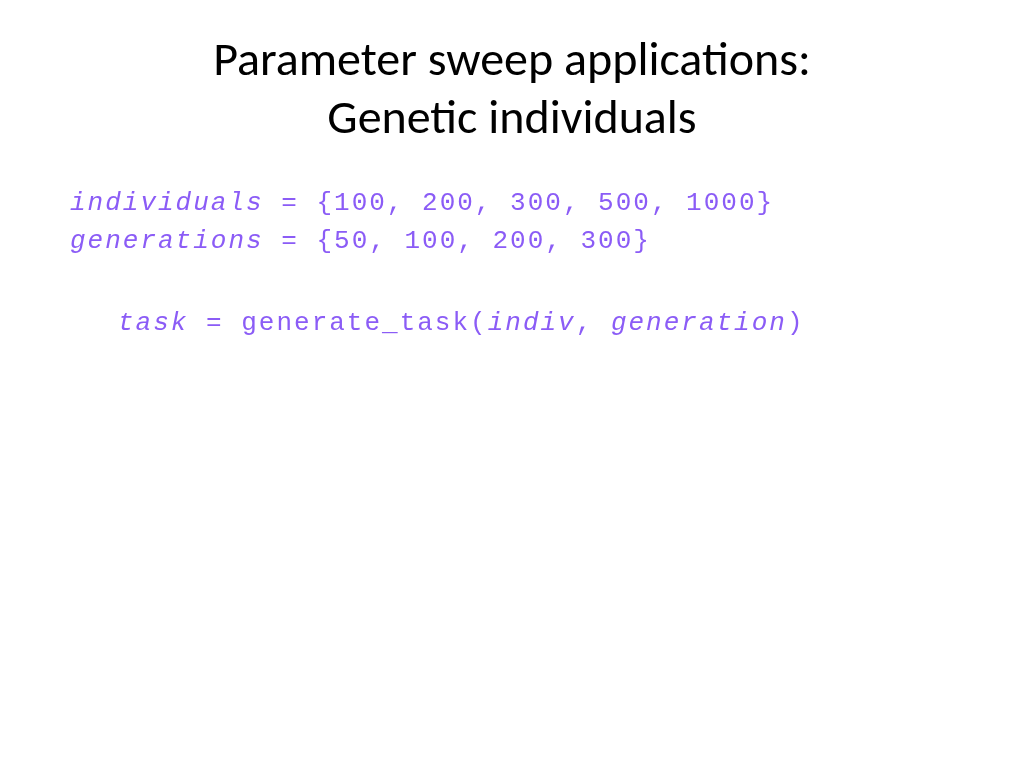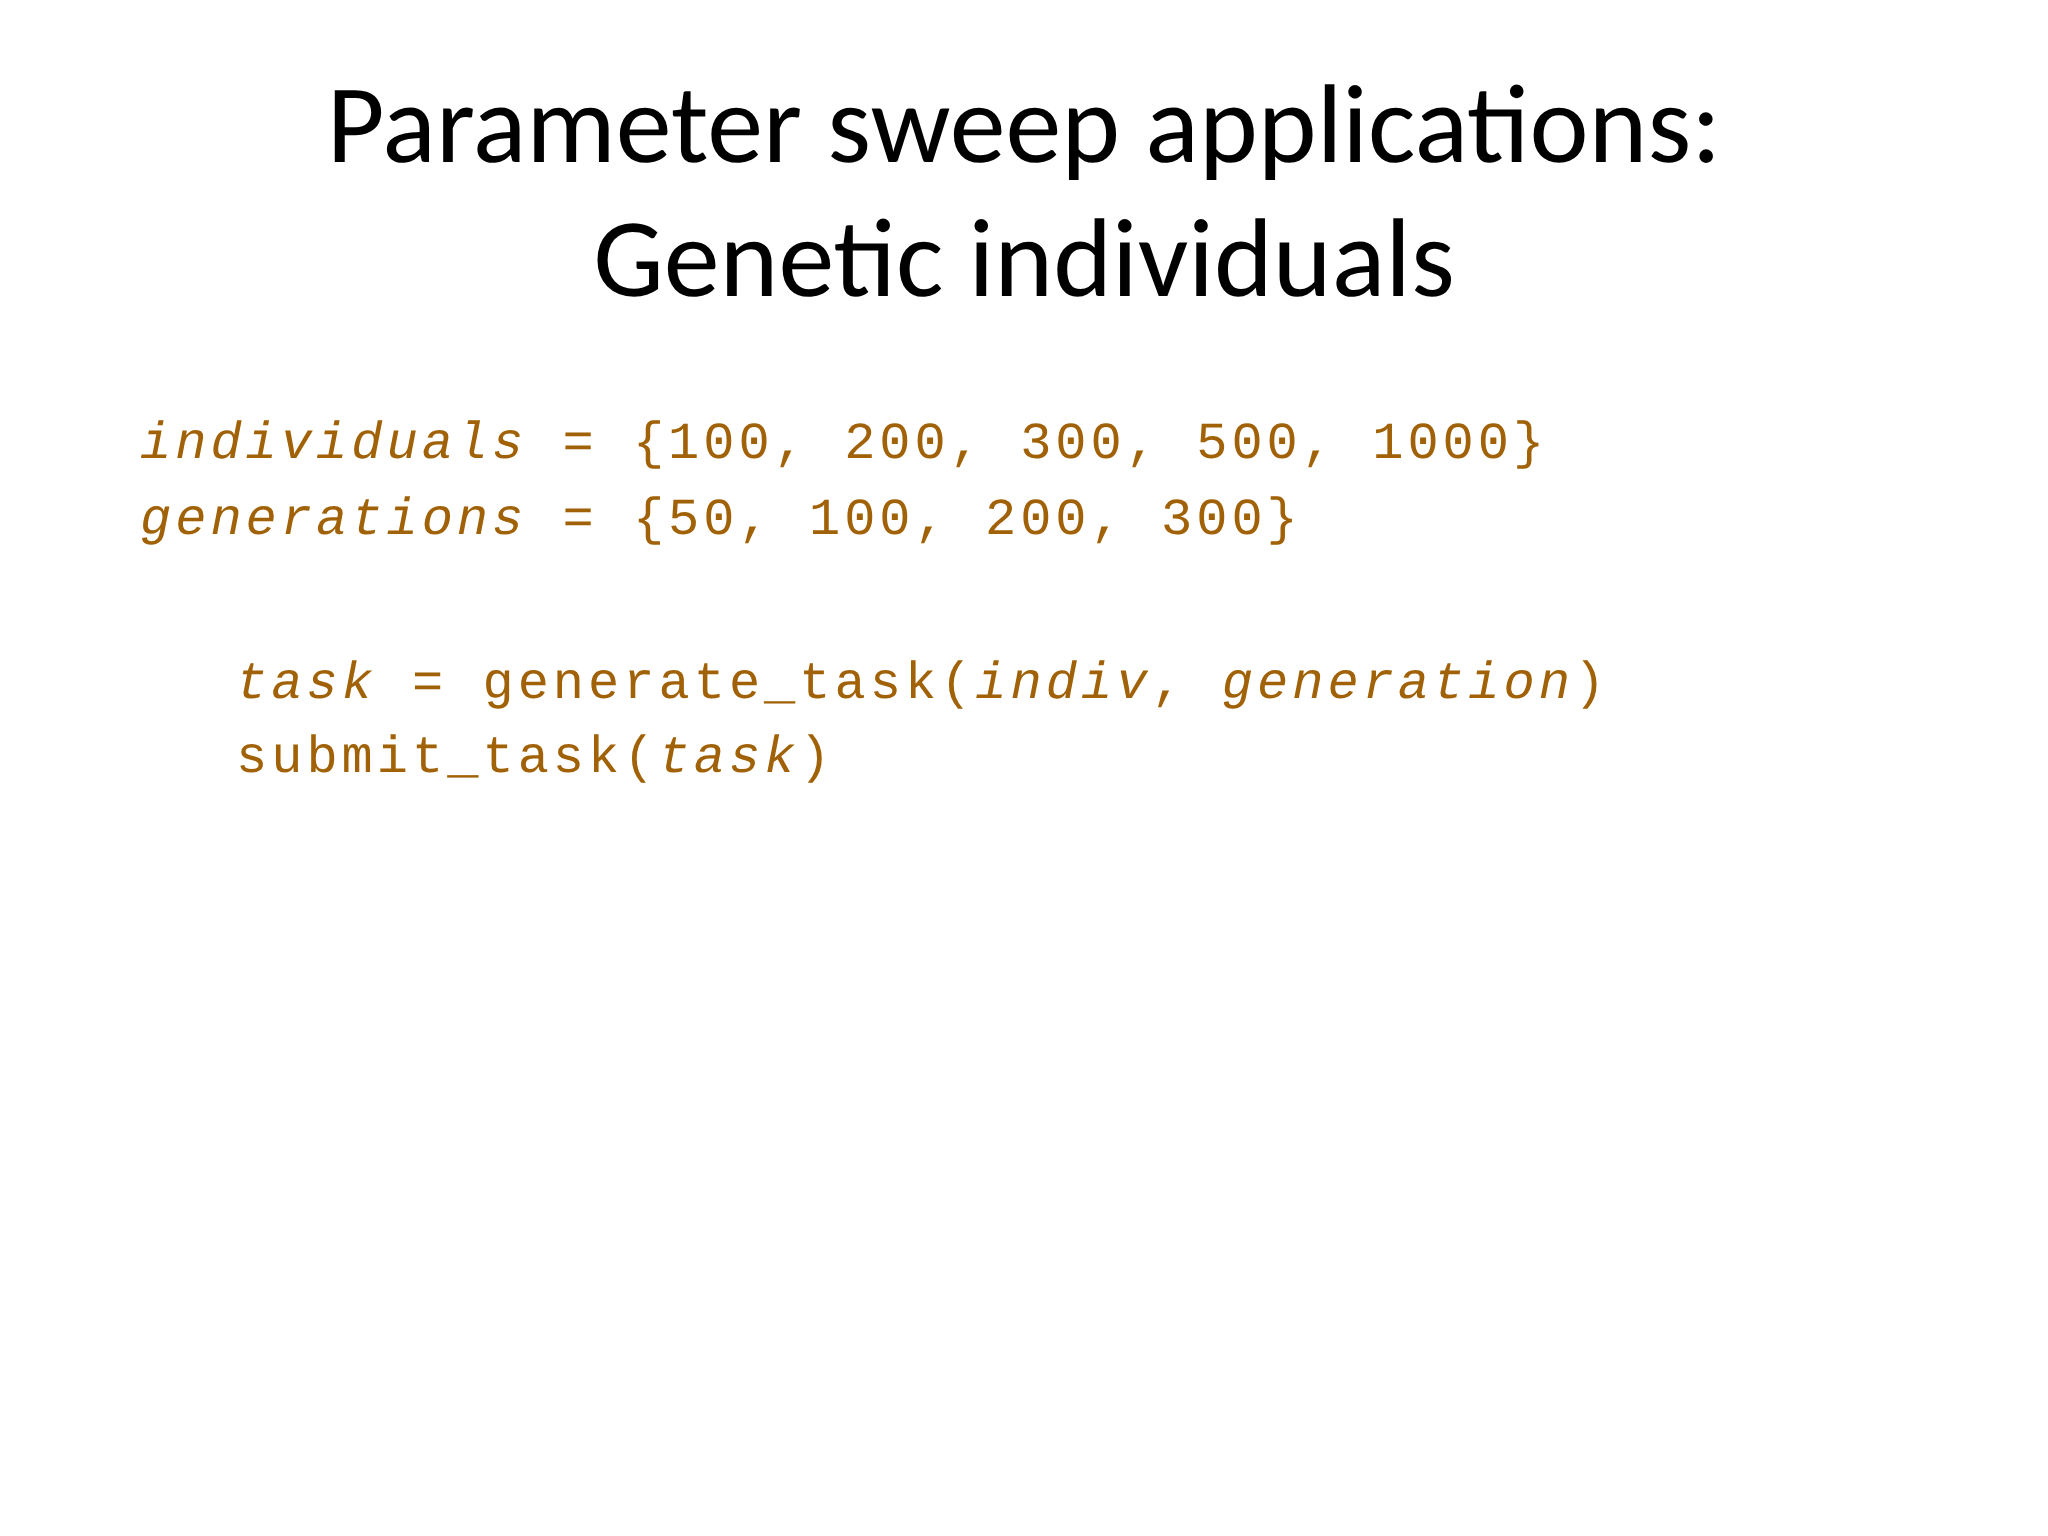--- a/index.html
+++ b/index.html
@@ -12,30 +12,30 @@
       height: 768px;
       background: #ffffff;
       font-family: Calibri, Arial, sans-serif;
       position: relative;
     }
     .slide {
       padding: 30px 70px 40px 70px;
     }
     .title {
       text-align: center;
-      font-size: 56px;
+      font-size: 48px;
       font-weight: normal;
       color: #000000;
       line-height: 1.2;
       margin-bottom: 40px;
     }
     .code-block {
       font-family: 'Courier New', Courier, monospace;
       font-size: 26px;
-      color: #a16207;
+      color: #8b5cf6;
       line-height: 1.45;
       letter-spacing: 2px;
     }
     .code-line {
       white-space: nowrap;
     }
     .var {
       font-style: italic;
     }
     .indent {
@@ -57,18 +57,15 @@
       <span class="var">individuals</span><span> = {100, 200, 300, 500, 1000}</span>
     </div>
     <div class="code-line">
       <span class="var">generations</span><span> = {50, 100, 200, 300}</span>
     </div>
 
     <div class="indent">
       <div class="code-line">
         <span class="var">task</span><span> = generate_task(</span><span class="var">indiv</span><span>, </span><span class="var">generation</span><span>)</span>
       </div>
-      <div class="code-line">
-        <span>submit_task(</span><span class="var">task</span><span>)</span>
-      </div>
     </div>
   </div>
 </div>
 
 </body></html>

